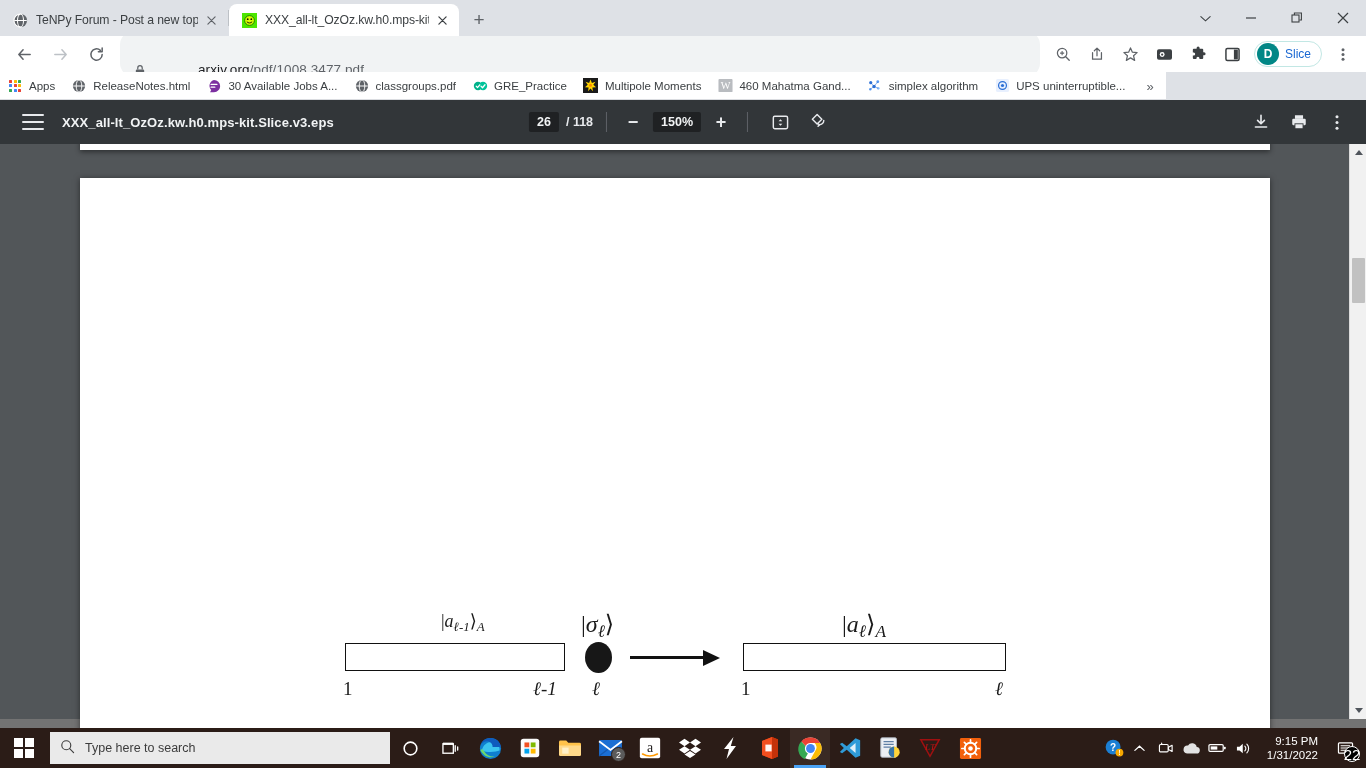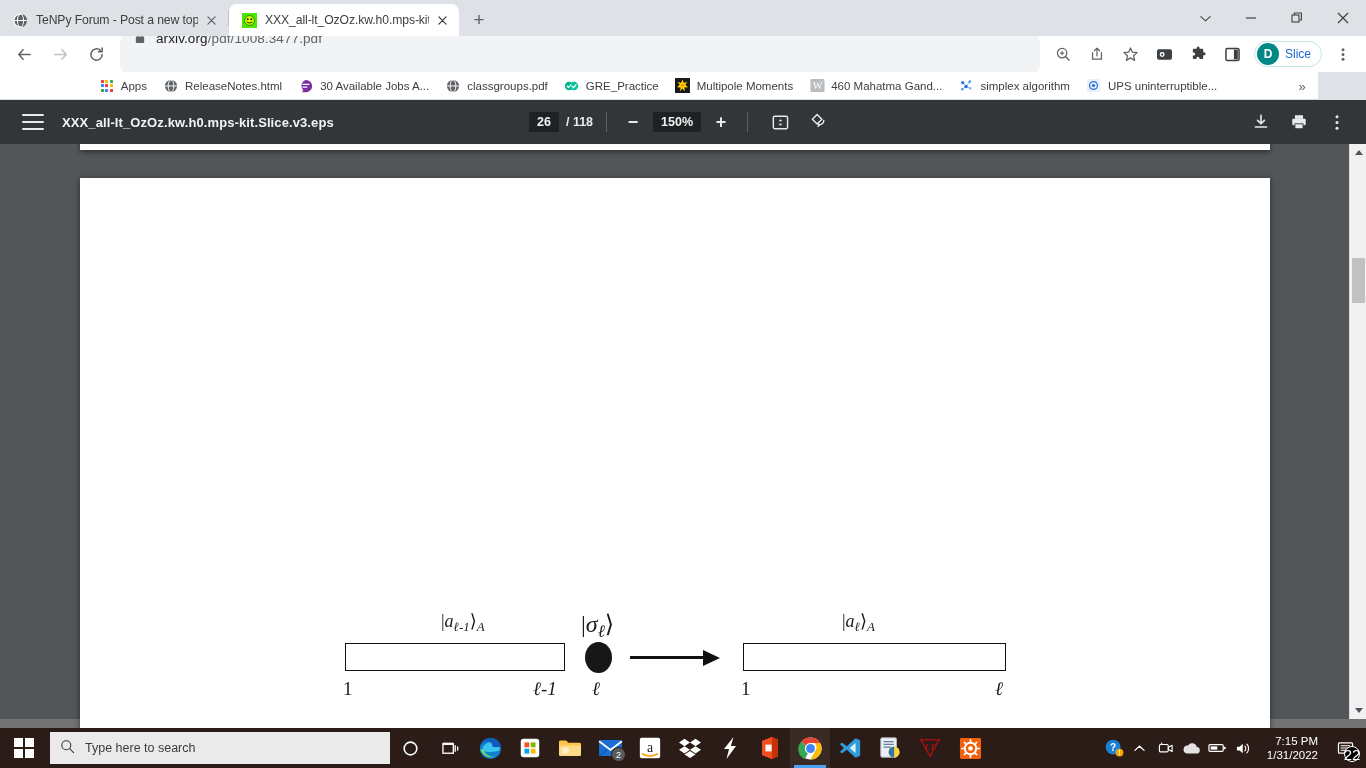--- a/index.html
+++ b/index.html
@@ -72,23 +72,23 @@
   }
   .nav-btn {
     width: 30px; height: 30px; margin: 0 3px;
     display: flex; align-items: center; justify-content: center;
     border-radius: 50%; color: #5f6368;
   }
   .nav-btn.disabled { color: #bdc1c6; }
   .omnibox {
     flex: 1 1 auto; height: 46px;
     background: #f1f3f4; border-radius: 14px;
-    display: flex; align-items: flex-start;
+    display: flex; align-items: flex-end;
     padding: 0 14px; margin: 0 6px 0 6px;
-    font-size: 13px; color: #202124;
+    font-size: 13px; color: #202124; gap: 42px;
   }
   .lock-icon { margin-right: 10px; display: flex; align-items: center; }
   .url { font-size: 13.5px; color: #202124; letter-spacing: 0.1px; }
   .url .dim { color: #5f6368; }
   .tb-icon {
     width: 28px; height: 28px; margin: 0 3px;
     display: flex; align-items: center; justify-content: center;
     color: #5f6368; border-radius: 50%;
   }
   .profile-pill {
@@ -100,25 +100,24 @@
   .avatar {
     width: 22px; height: 22px; border-radius: 50%;
     background: #018786; color: #fff;
     display: flex; align-items: center; justify-content: center;
     font-size: 12px; font-weight: bold; margin-right: 6px;
   }
   .paused-txt { font-size: 12px; color: #1967d2; }
 
   
   .bookmarks {
-    height: 28px; width: 1318px; background: #fff;
-    display: flex; align-items: center; padding: 0 16px;
+    height: 28px; width: 1166px; background: #fff;
+    display: flex; align-items: center; padding: 0 0;
     border-bottom: 1px solid #dadce0;
     position: relative;
-    justify-content: center;
   }
   .bm {
     display: flex; align-items: center;
     height: 22px; padding: 0 7px; margin-right: 2px;
     font-size: 11.5px; color: #3c4043;
     border-radius: 4px; white-space: nowrap;
   }
   .bm-ico {
     width: 16px; height: 16px; margin-right: 6px; flex: 0 0 16px;
     display: flex; align-items: center; justify-content: center;
@@ -650,21 +649,21 @@
         <div class="dotA"></div>
         <div class="lbl" style="left:316px; top:2px; font-size:24px;">
           <span class="ket">|</span><span class="math">σ</span><span class="sub">ℓ</span><span class="ket">⟩</span>
         </div>
         <div class="lbl" style="left:327px; top:70px; font-size:19px; font-style:italic;">ℓ</div>
 
         <div class="arrowline"></div>
         <div class="arrowhead"></div>
 
         <div class="blkB"></div>
-        <div class="lbl" style="left:577px; top:2px; font-size:18px;">
+        <div class="lbl" style="left:577px; top:2px; font-size:24px;">
           <span class="ket">|</span><span class="math">a</span><span class="sub">ℓ</span><span class="ket">⟩</span><span class="subA">A</span>
         </div>
         <div class="lbl" style="left:476px; top:70px; font-size:19px;">1</div>
         <div class="lbl" style="left:730px; top:70px; font-size:19px; font-style:italic;">ℓ</div>
       </div>
 
     </div>
   </div>
 
   <div class="vscroll">
@@ -839,21 +838,21 @@
           <rect x="16.8" y="4.6" width="1.8" height="2.8" rx="0.6" fill="#fff"></rect>
         </svg>
     </div>
     <div class="tray-ico">
       <svg width="17" height="15" viewBox="0 0 18 16">
           <path d="M2 6h2.8L8.2 3v10L4.8 10H2z" fill="#fff"></path>
           <path d="M10.4 5.4a3.6 3.6 0 010 5.2M12.6 3.4a6.6 6.6 0 010 9.2" fill="none" stroke="#fff" stroke-width="1.2" stroke-linecap="round"></path>
         </svg>
     </div>
     <div class="clock">
-      <div>7:15 PM</div>
+      <div>9:15 PM</div>
       <div>1/31/2022</div>
     </div>
     <div class="notif">
       <svg width="17" height="15" viewBox="0 0 18 16">
           <rect x="1.5" y="2" width="15" height="11" rx="1" fill="none" stroke="#fff" stroke-width="1.3"></rect>
           <path d="M3.8 5h10M3.8 7.4h10M3.8 9.8h6" stroke="#fff" stroke-width="1.1"></path>
         </svg>
       <span class="notif-count">22</span>
     </div>
   </div>

